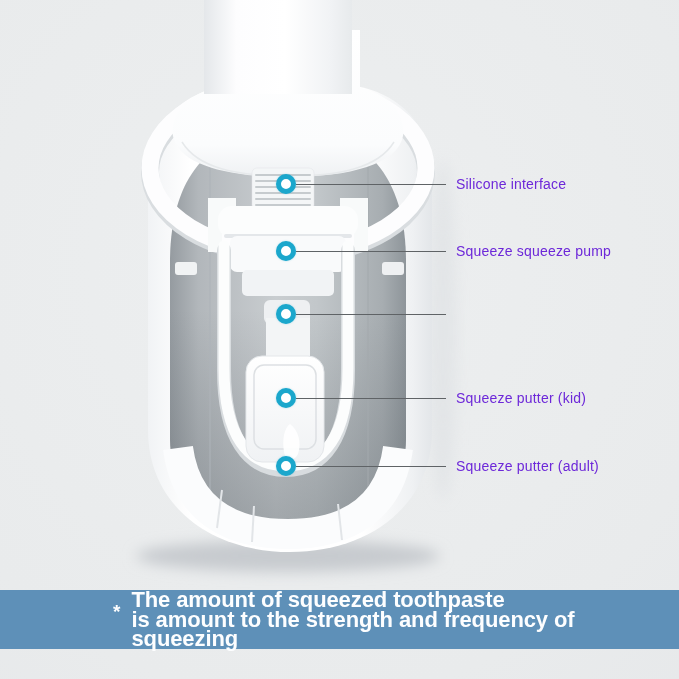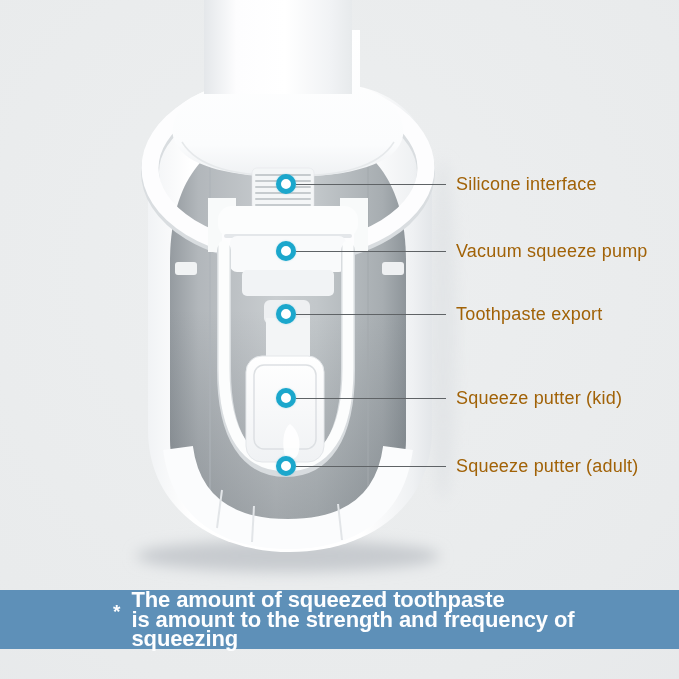--- a/index.html
+++ b/index.html
@@ -36,23 +36,23 @@
     box-shadow: 0 0 2px rgba(27,167,204,.35);
   }
   .callout .leader {
     width: 150px;
     height: 0;
     border-top: 1.5px solid #5f6366;
     flex: 0 0 auto;
   }
   .callout .label {
     margin-left: 10px;
-    font-size: 18px;
+    font-size: 14px;
     letter-spacing: 0.2px;
-    color: #a16207;
+    color: #6d28d9;
     white-space: nowrap;
     line-height: 20px;
   }
 
   
   .footnote-band {
     position: absolute;
     left: 0;
     top: 590px;
     width: 679px;
@@ -228,27 +228,26 @@
 
   <div class="callout" style="left:276px; top:174px;">
     <span class="dot"></span>
     <span class="leader"></span>
     <span class="label">Silicone interface</span>
   </div>
 
   <div class="callout" style="left:276px; top:241px;">
     <span class="dot"></span>
     <span class="leader"></span>
-    <span class="label">Vacuum squeeze pump</span>
+    <span class="label">Squeeze squeeze pump</span>
   </div>
 
   <div class="callout" style="left:276px; top:304px;">
     <span class="dot"></span>
     <span class="leader"></span>
-    <span class="label">Toothpaste export</span>
   </div>
 
   <div class="callout" style="left:276px; top:388px;text-align:center;">
     <span class="dot"></span>
     <span class="leader"></span>
     <span class="label">Squeeze putter (kid)</span>
   </div>
 
   <div class="callout" style="left:276px; top:456px;">
     <span class="dot"></span>

